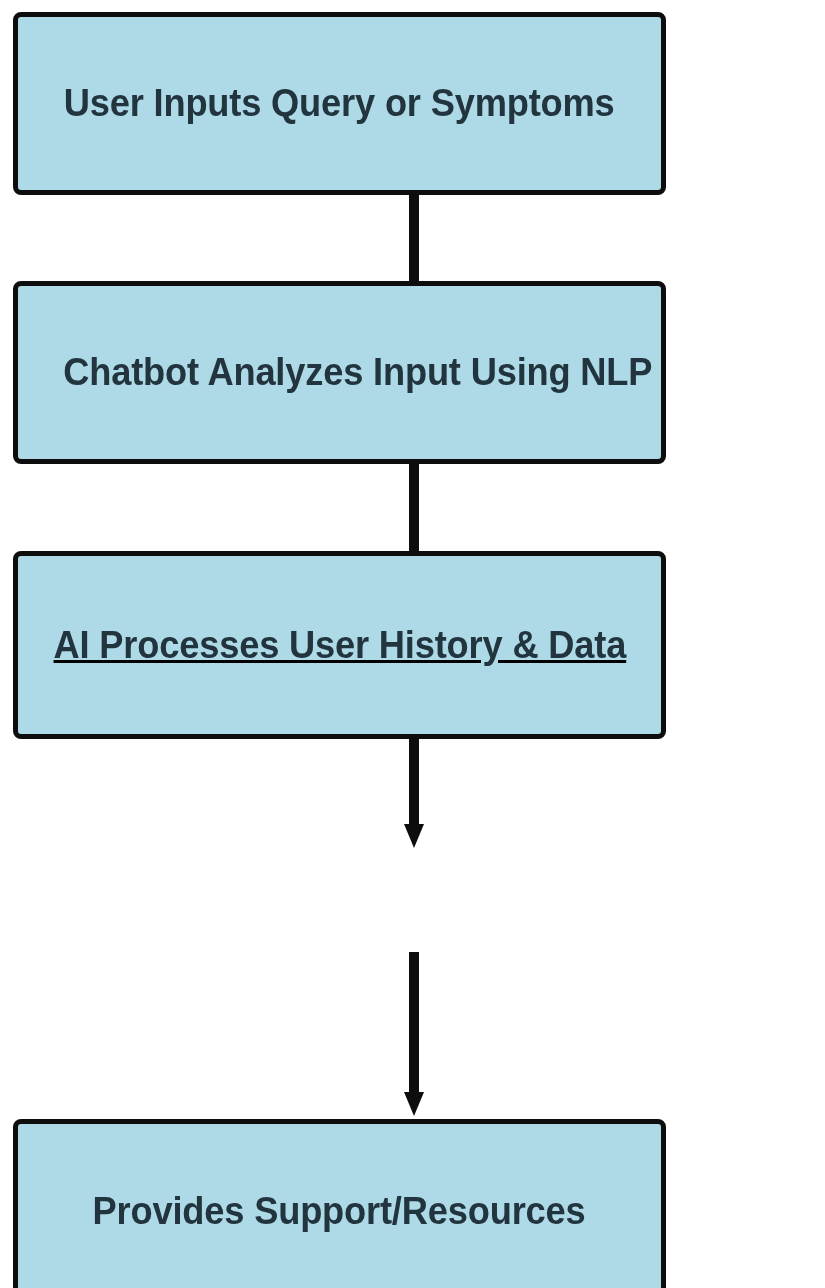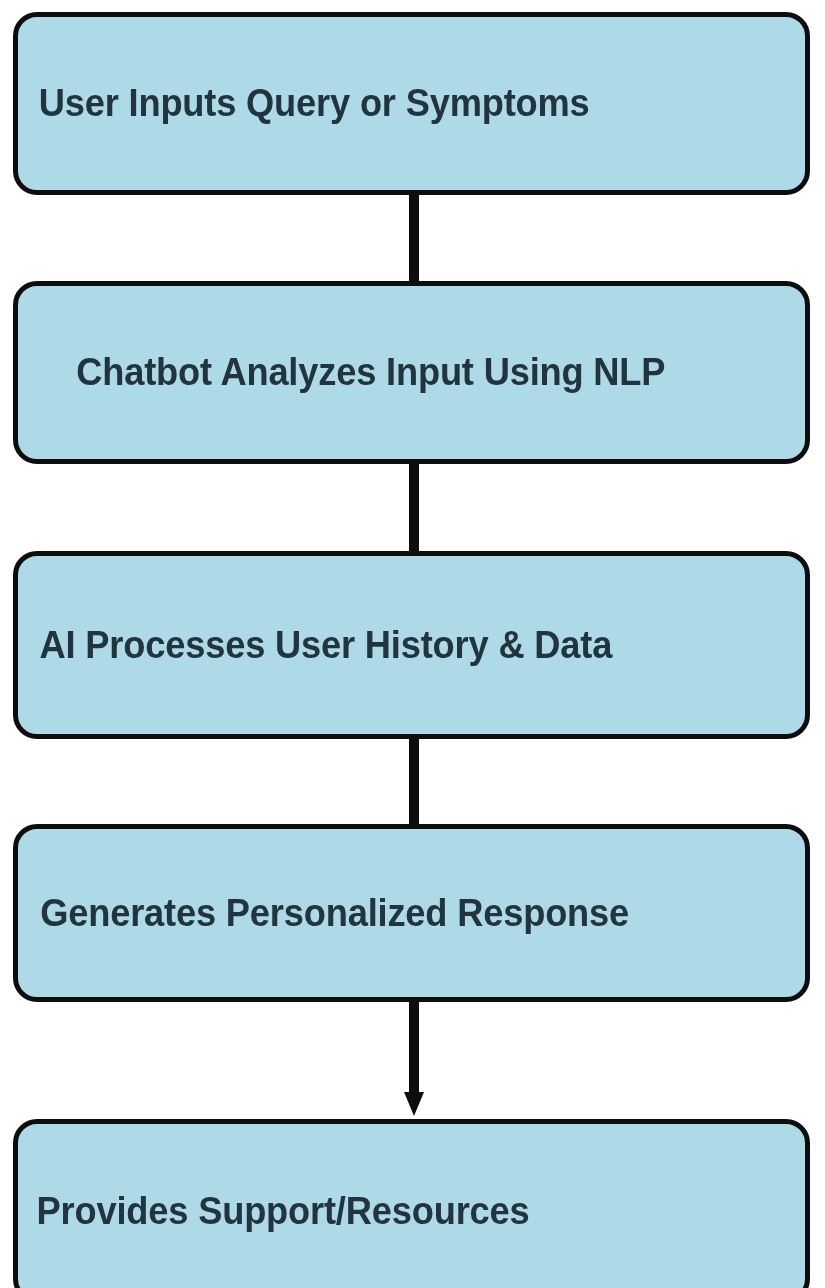--- a/index.html
+++ b/index.html
@@ -14,43 +14,44 @@
   #flowchart {
     position: relative;
     width: 825px;
     height: 1288px;
     background: #ffffff;
     overflow: hidden;
   }
   .node {
     position: absolute;
     left: 13px;
-    width: 797px;
+    width: 653px;
     box-sizing: border-box;
     background: #aed9e6;
     border: 5px solid #0d0d0d;
-    border-radius: 24px;
+    border-radius: 8px;
     display: flex;
     align-items: center;
+    justify-content: center;
     z-index: 2;
   }
   .node-label {
     font-size: 39px;
     font-weight: 600;
     color: #22353f;
     letter-spacing: -0.2px;
     text-align: center;
     line-height: 1.1;
     white-space: nowrap;
     transform: scaleX(0.93);
     transform-origin: center center;
   }
   .node-1 { top: 12px;   height: 183px; }
   .node-2 { top: 281px;  height: 183px; padding-left: 36px; }
-  .node-3 { top: 551px;  height: 188px; }
+  .node-3 { top: 551px;  height: 188px; text-decoration: underline; }
   .node-4 { top: 824px;  height: 178px; }
   .node-5 { top: 1092px; height: 184px; margin-top: 27px; }
 
   .connector {
     position: absolute;
     left: 409px;
     width: 10px;
     z-index: 1;
   }
   .connector .shaft {
@@ -108,23 +109,20 @@
 
   <div class="node node-3">
     <span class="node-label">AI Processes User History &amp; Data</span>
   </div>
 
   <div class="connector arrow-3">
     <div class="shaft"></div>
     <div class="head"></div>
   </div>
 
-  <div class="node node-4">
-    <span class="node-label">Generates Personalized Response</span>
-  </div>
 
   <div class="connector arrow-4">
     <div class="shaft"></div>
     <div class="head"></div>
   </div>
 
   <div class="node node-5">
     <span class="node-label">Provides Support/Resources</span>
   </div>
 

